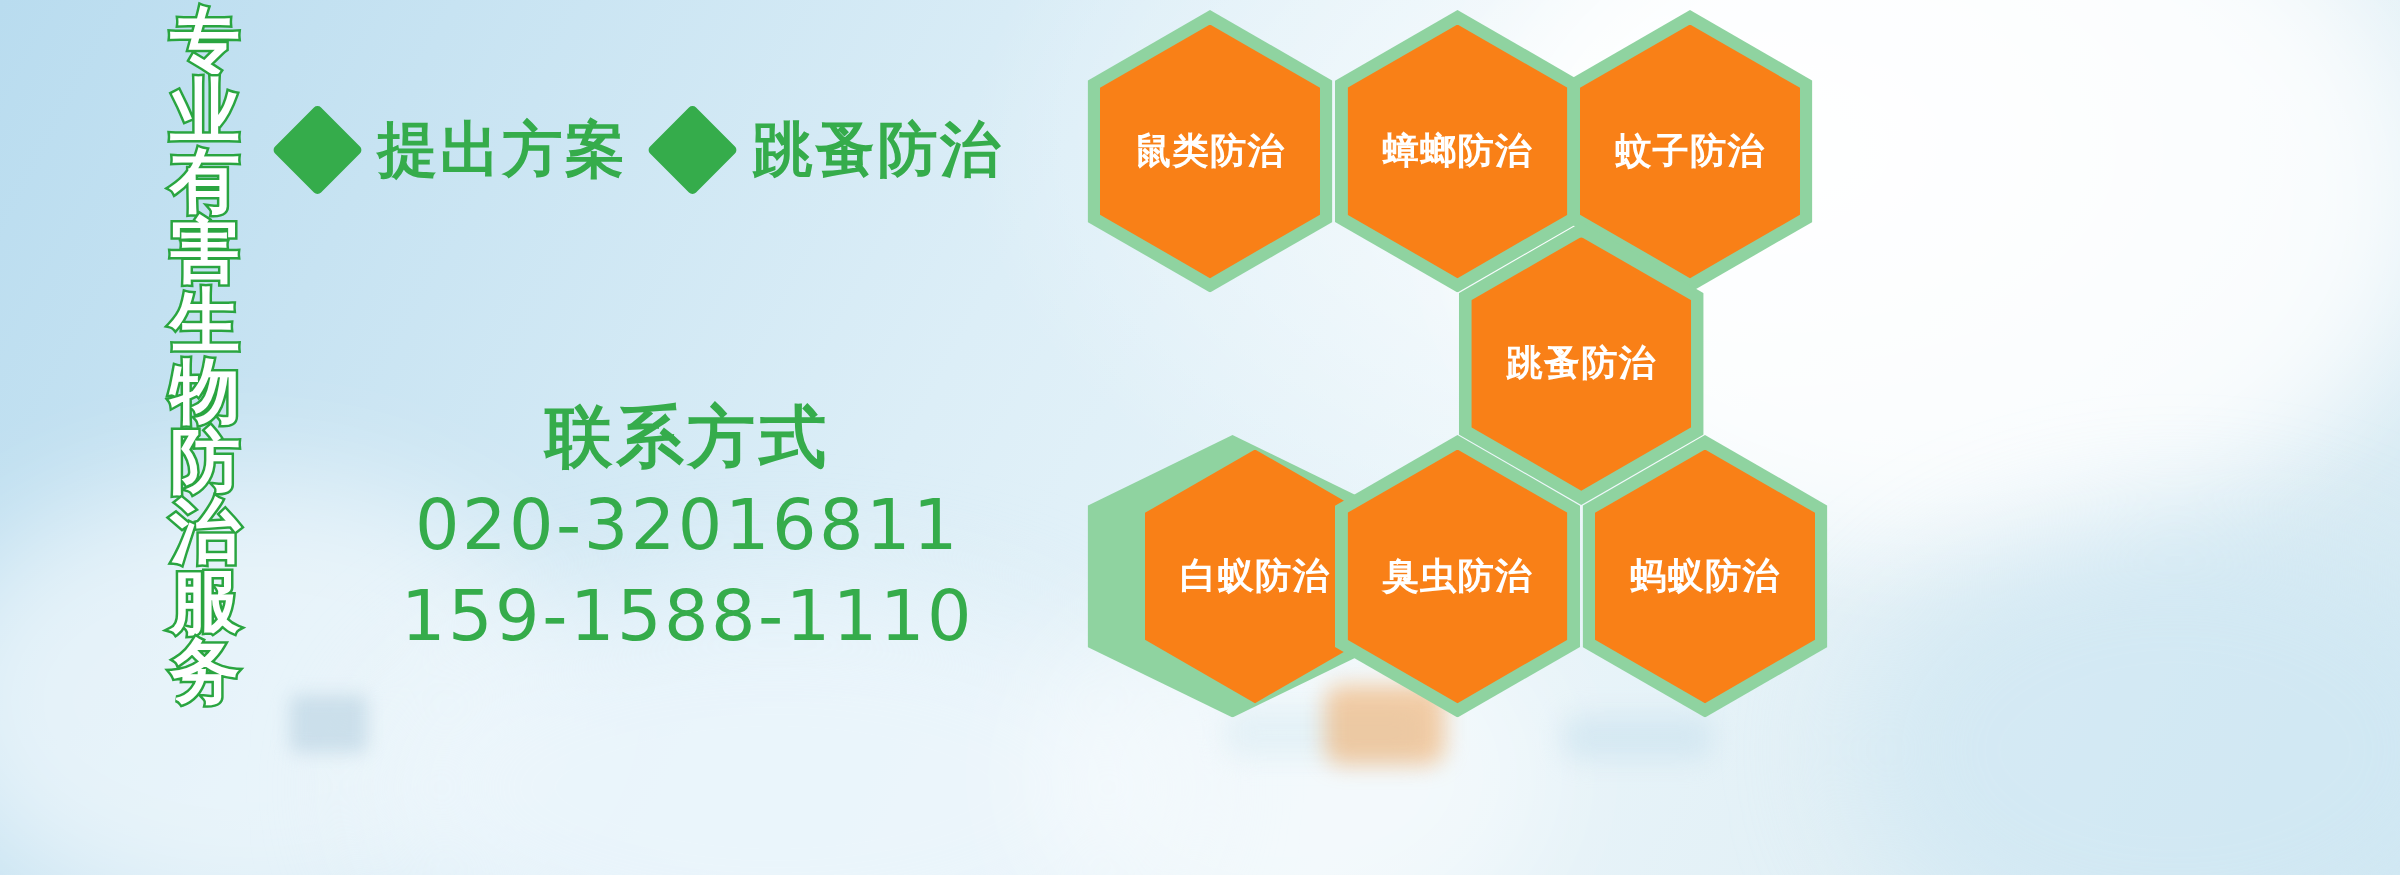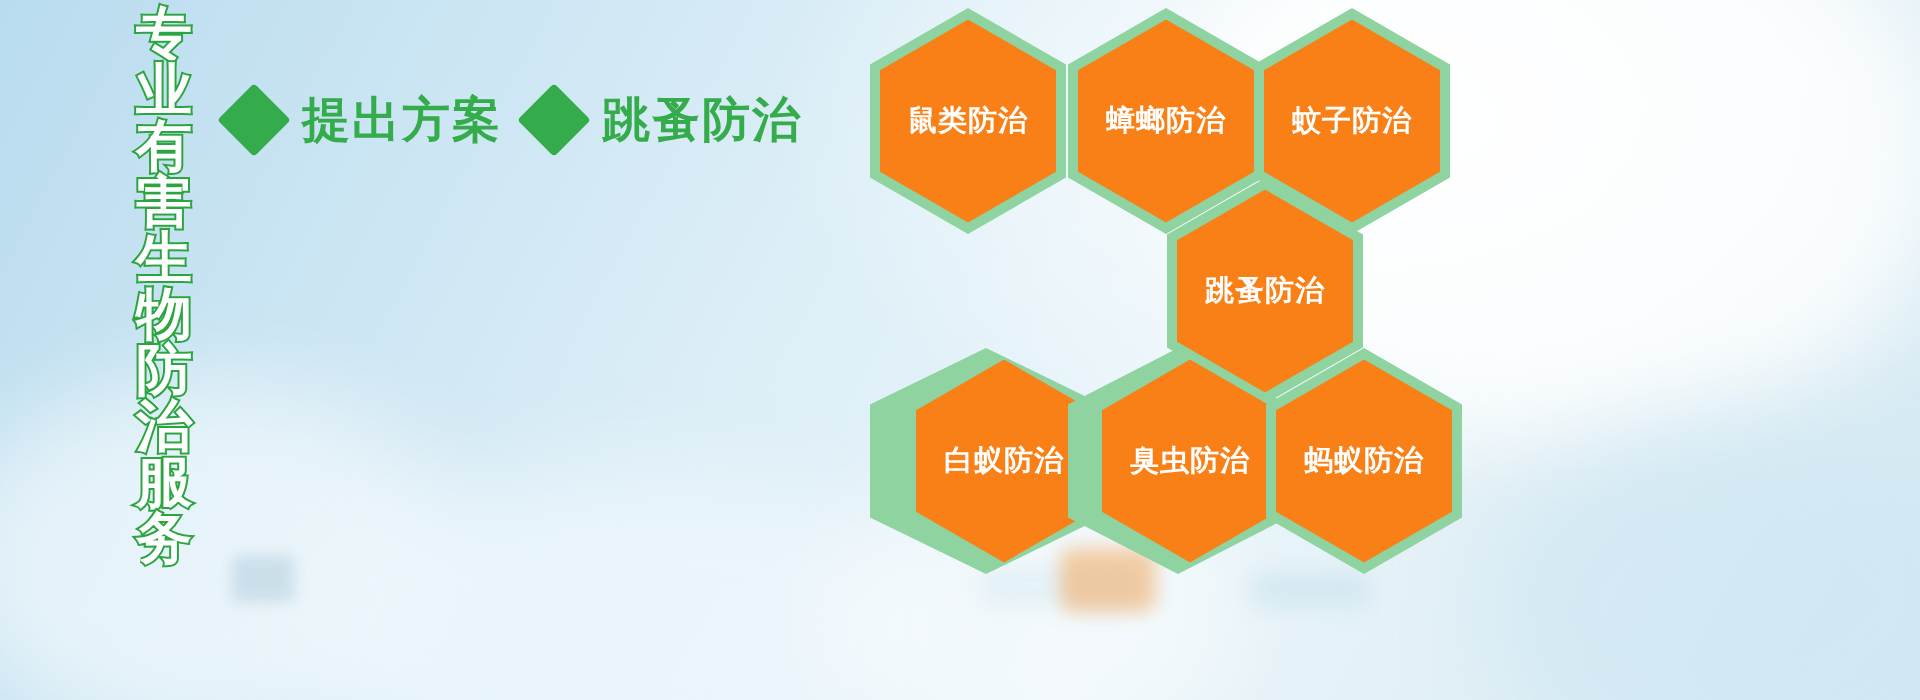--- a/index.html
+++ b/index.html
@@ -182,20 +182,25 @@
   </div>
 
   <div class="feature-row" id="feature-row-1">
     <span class="diamond"></span>
     <span class="feature-label">提出方案</span>
     <span class="diamond"></span>
     <span class="feature-label">跳蚤防治</span>
   </div>
 
 
+  <div id="contact-block">
+    <div id="contact-title">联系方式</div>
+    <div class="phone">020-32016811</div>
+    <div class="phone">159-1588-1110</div>
+  </div>
 
   <div id="honeycomb">
     <div class="hex" style="left:14px; top:8px;">
       <div class="hex-inner">
         <span class="hex-label">鼠类防治</span>
       </div>
     </div>
     <div class="hex" style="left:212px; top:8px;">
       <div class="hex-inner">
         <span class="hex-label">蟑螂防治</span>
@@ -211,21 +216,21 @@
       <div class="hex-inner">
         <span class="hex-label">跳蚤防治</span>
       </div>
     </div>
 
     <div class="hex" style="left:14px; top:348px;padding-left:36px;">
       <div class="hex-inner">
         <span class="hex-label">白蚁防治</span>
       </div>
     </div>
-    <div class="hex" style="left:212px; top:348px;padding-left:24px;">
+    <div class="hex" style="left:212px; top:348px;">
       <div class="hex-inner">
         <span class="hex-label">臭虫防治</span>
       </div>
     </div>
     <div class="hex" style="left:410px; top:348px;">
       <div class="hex-inner">
         <span class="hex-label">蚂蚁防治</span>
       </div>
     </div>
   </div>

